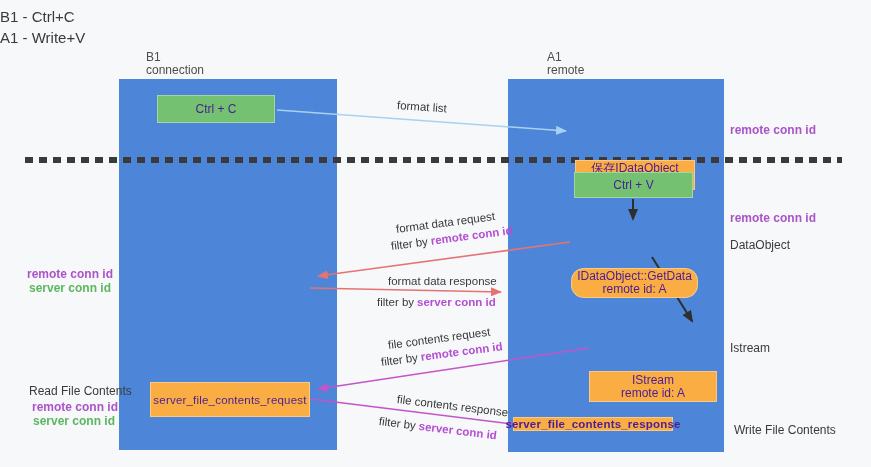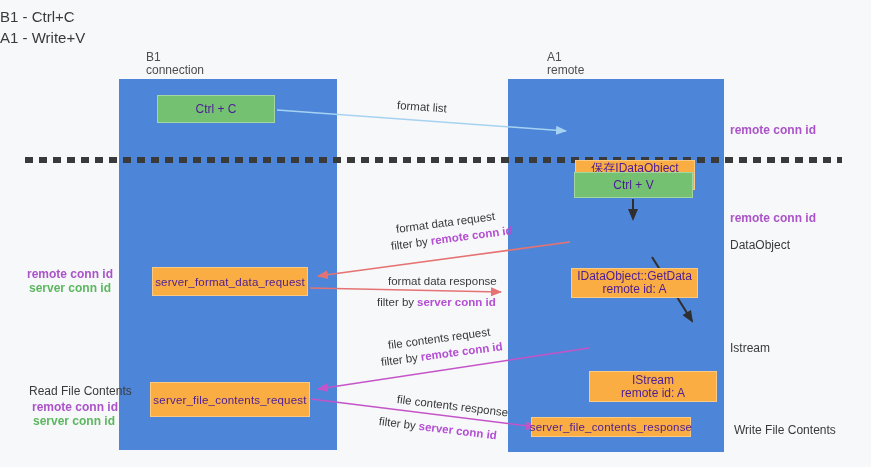--- a/index.html
+++ b/index.html
@@ -37,26 +37,26 @@
     display:flex; flex-direction:column; justify-content:center;
     white-space:nowrap;
     align-items:center;
   }
   .node.green  { background:#74c171; border:1px solid rgba(255,255,255,.35); font-size:12px; }
   .node.orange { background:#f9ad43; border:1px solid rgba(255,255,255,.35); font-size:12px; line-height:13px;margin-top:42px; }
   .node.msg    { background:#f9ad43; border:1px solid rgba(255,255,255,.35); font-size:11.5px; letter-spacing:.2px; }
   #n-ctrlc   { left:157px; top:95px;  width:118px; height:28px; }
   #n-save    { left:575px; top:118px; width:120px; height:30px; }
   #n-ctrlv   { left:574px; top:172px; width:119px; height:26px; }
-  #n-getdata { left:571px; top:226px; width:127px; height:30px; }
+  #n-getdata { left:571px; top:226px; width:127px; height:30px;border-radius:13px; }
   #n-istream { left:589px; top:329px; width:128px; height:31px; }
   #n-fmtreq  { left:152px; top:267px; width:156px; height:29px; }
   #n-fmtresp { left:510px; top:280px; width:156px; height:27px; }
   #n-filereq { left:150px; top:382px; width:160px; height:35px; }
-  #n-fileresp{ left:531px; top:417px; width:160px; height:20px; }
+  #n-fileresp{ left:513px; top:417px; width:160px; height:14px;font-weight:bold; }
   .ann {
     position:absolute; z-index:3; font-size:12px; color:#3a3a3a; white-space:nowrap;
   }
   .ann.purple { color:#ab53c8; font-weight:bold; }
   .ann.green  { color:#5cb75f; font-weight:bold; }
   .flow {
     position:absolute; z-index:3; font-size:11.5px; color:#3a3a3a;
     white-space:nowrap; transform-origin:left center;
   }
   .flow .fb { margin-right:3px; }
@@ -128,23 +128,20 @@
   <div class="node orange" id="n-getdata">
     <div>IDataObject::GetData</div>
     <div>remote id: A</div>
   </div>
 
   <div class="node orange" id="n-istream">
     <div>IStream</div>
     <div>remote id: A</div>
   </div>
 
-  <div class="node msg" id="n-fmtreq">
-    <div>server_format_data_request</div>
-  </div>
 
 
   <div class="node msg" id="n-filereq">
     <div>server_file_contents_request</div>
   </div>
 
   <div class="node msg" id="n-fileresp">
     <div>server_file_contents_response</div>
   </div>
 

